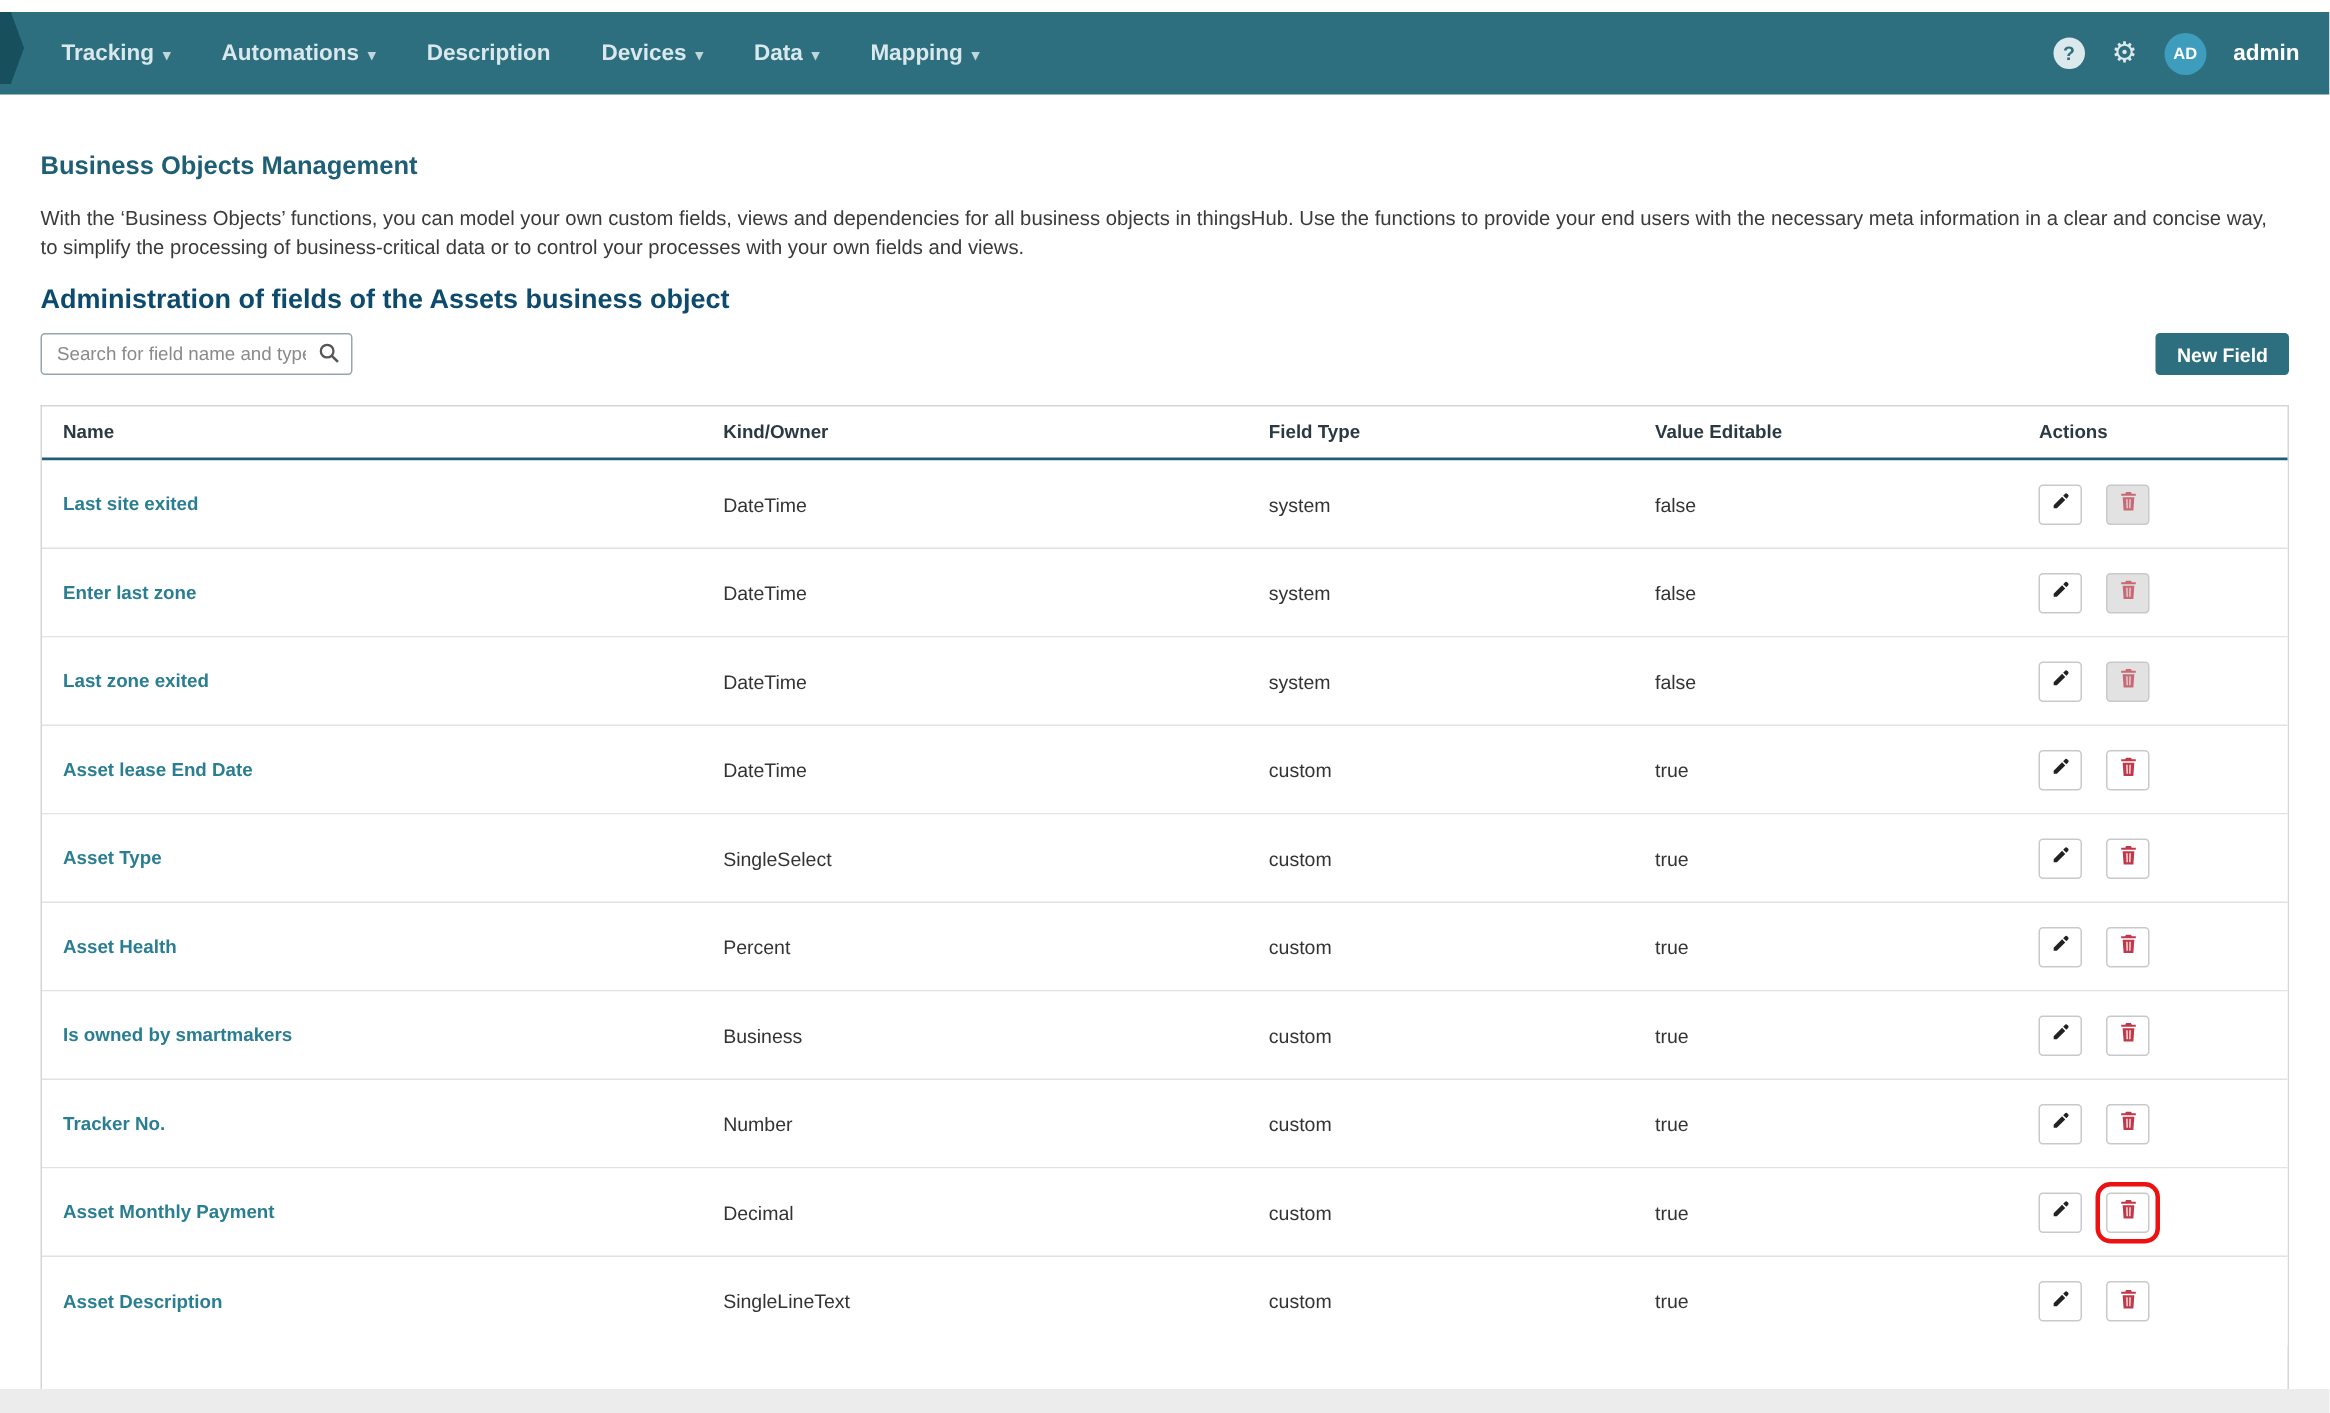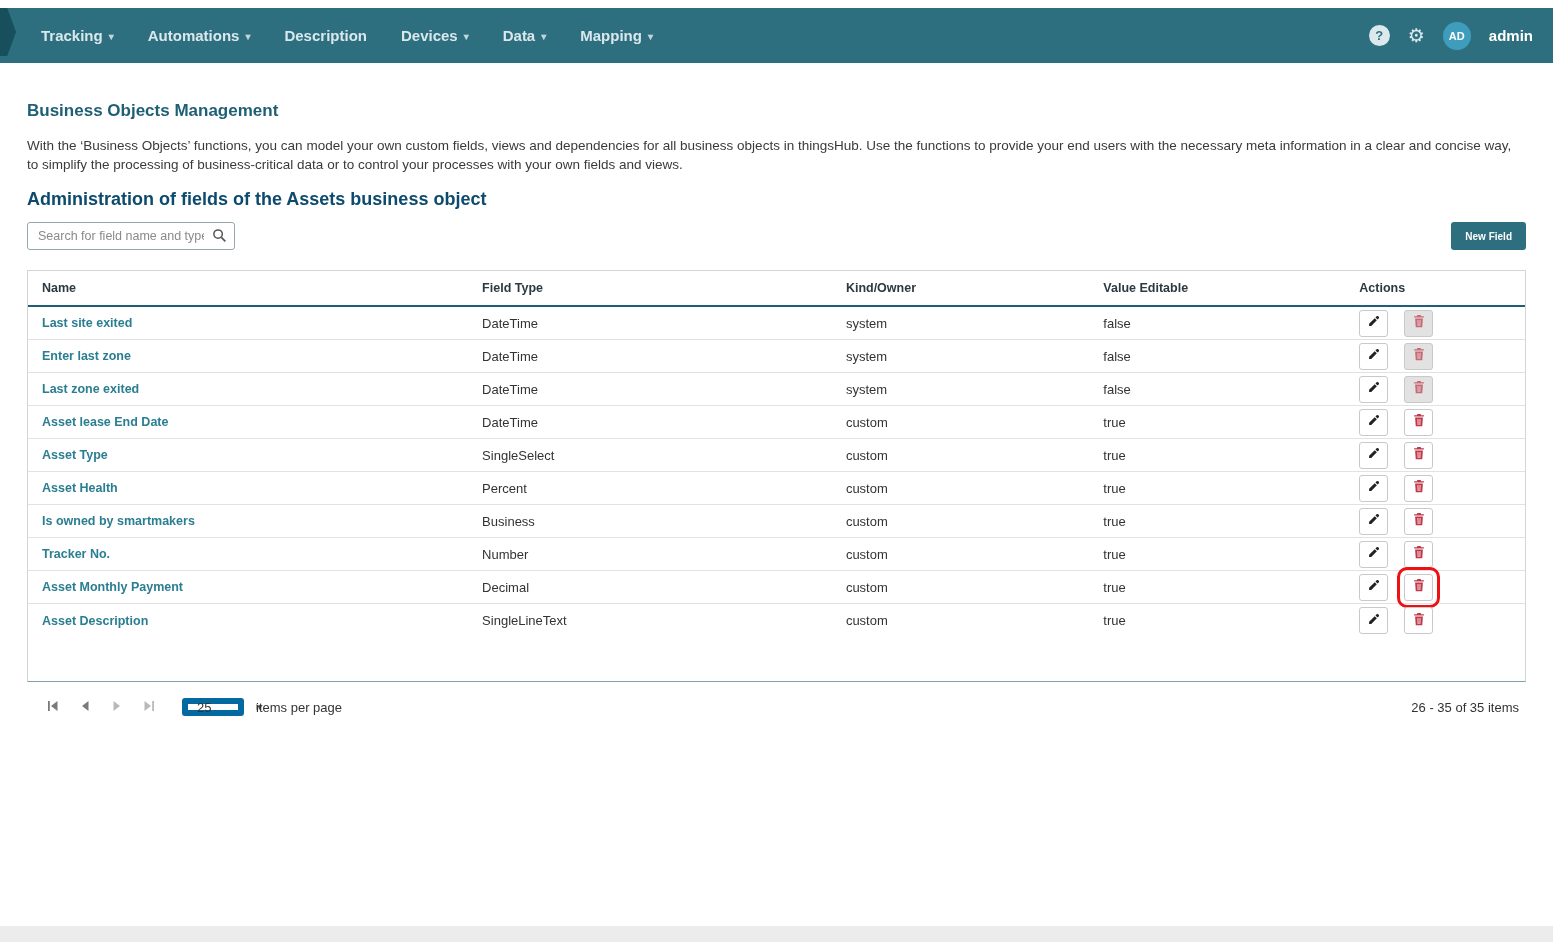--- a/index.html
+++ b/index.html
@@ -29,29 +29,29 @@
   .page-desc { margin-top:15px; font-size:13.5px; line-height:19px; color:#3a3a3a; }
   .section-label { margin-top:15px; font-size:18px; font-weight:bold; color:#0c4a6e; }
 
   .toolbar { margin-top:12px; display:flex; align-items:center; justify-content:space-between; }
   .search-wrap { position:relative; }
   .search-input { width:208px; height:28px; border:1px solid #97a6ac; border-radius:3px;
     padding:0 30px 0 10px; font-size:12.5px; color:#333; font-family:"Liberation Sans",sans-serif; }
   .search-input::placeholder { color:#8a8a8a; }
   .search-icon { position:absolute; right:8px; top:6px; }
   .btn-primary { height:28px; padding:0 14px; background:#2e6f7f; color:#fff; border:none;
-    border-radius:3px; font-size:10px; font-weight:bold; cursor:pointer;
+    border-radius:3px; font-size:13px; font-weight:bold; cursor:pointer;
     font-family:"Liberation Sans",sans-serif; }
 
   
   .grid { margin-top:20px; border:1px solid #d5d5d5; border-bottom:1px solid #7fa3ad; }
   .thead, .tr { display:grid; grid-template-columns:29.4% 24.3% 17.2% 17.1% 12%; }
   .thead { border-bottom:2px solid #1e5f75; }
   .th { padding:10px 14px; font-size:12.5px; font-weight:bold; color:#2b3a42; }
-  .tr { height:33px; align-items:center; border-bottom:1px solid #e2e2e2; background:#fff; }
+  .tr { height:59px; align-items:center; border-bottom:1px solid #e2e2e2; background:#fff; }
   .tr:last-of-type { border-bottom:none; }
   .td { padding:0 14px; font-size:13px; color:#333; }
   .td.name { color:#2a7e91; font-weight:bold; font-size:12.5px; cursor:pointer; }
   .td.actions { display:flex; gap:16px; }
   .icon-btn { width:29px; height:27px; border:1px solid #c9c9c9; border-radius:3px;
     background:#fff; display:flex; align-items:center; justify-content:center; cursor:pointer; }
   .icon-btn.delete { color:#c0394b; }
   .icon-btn.delete.disabled { background:#e2e2e2; color:#c86a75; }
   .icon-btn.delete.highlighted { outline:3px solid #ee1111; outline-offset:4px; }
   .empty-row { height:44px; }
@@ -125,22 +125,22 @@
           <line x1="10" y1="10" x2="14.2" y2="14.2" stroke="#555" stroke-width="1.8"></line>
         </svg>
       </span>
     </div>
     <button class="btn-primary">New Field</button>
   </div>
 
   <div class="grid">
     <div class="thead">
       <div class="th">Name</div>
+      <div class="th">Kind/Owner</div>
       <div class="th">Field Type</div>
-      <div class="th">Kind/Owner</div>
       <div class="th">Value Editable</div>
       <div class="th">Actions</div>
     </div>
 
     <div>
 
         <div class="tr">
           <div class="td name">Last site exited</div>
           <div class="td">DateTime</div>
           <div class="td">system</div>

